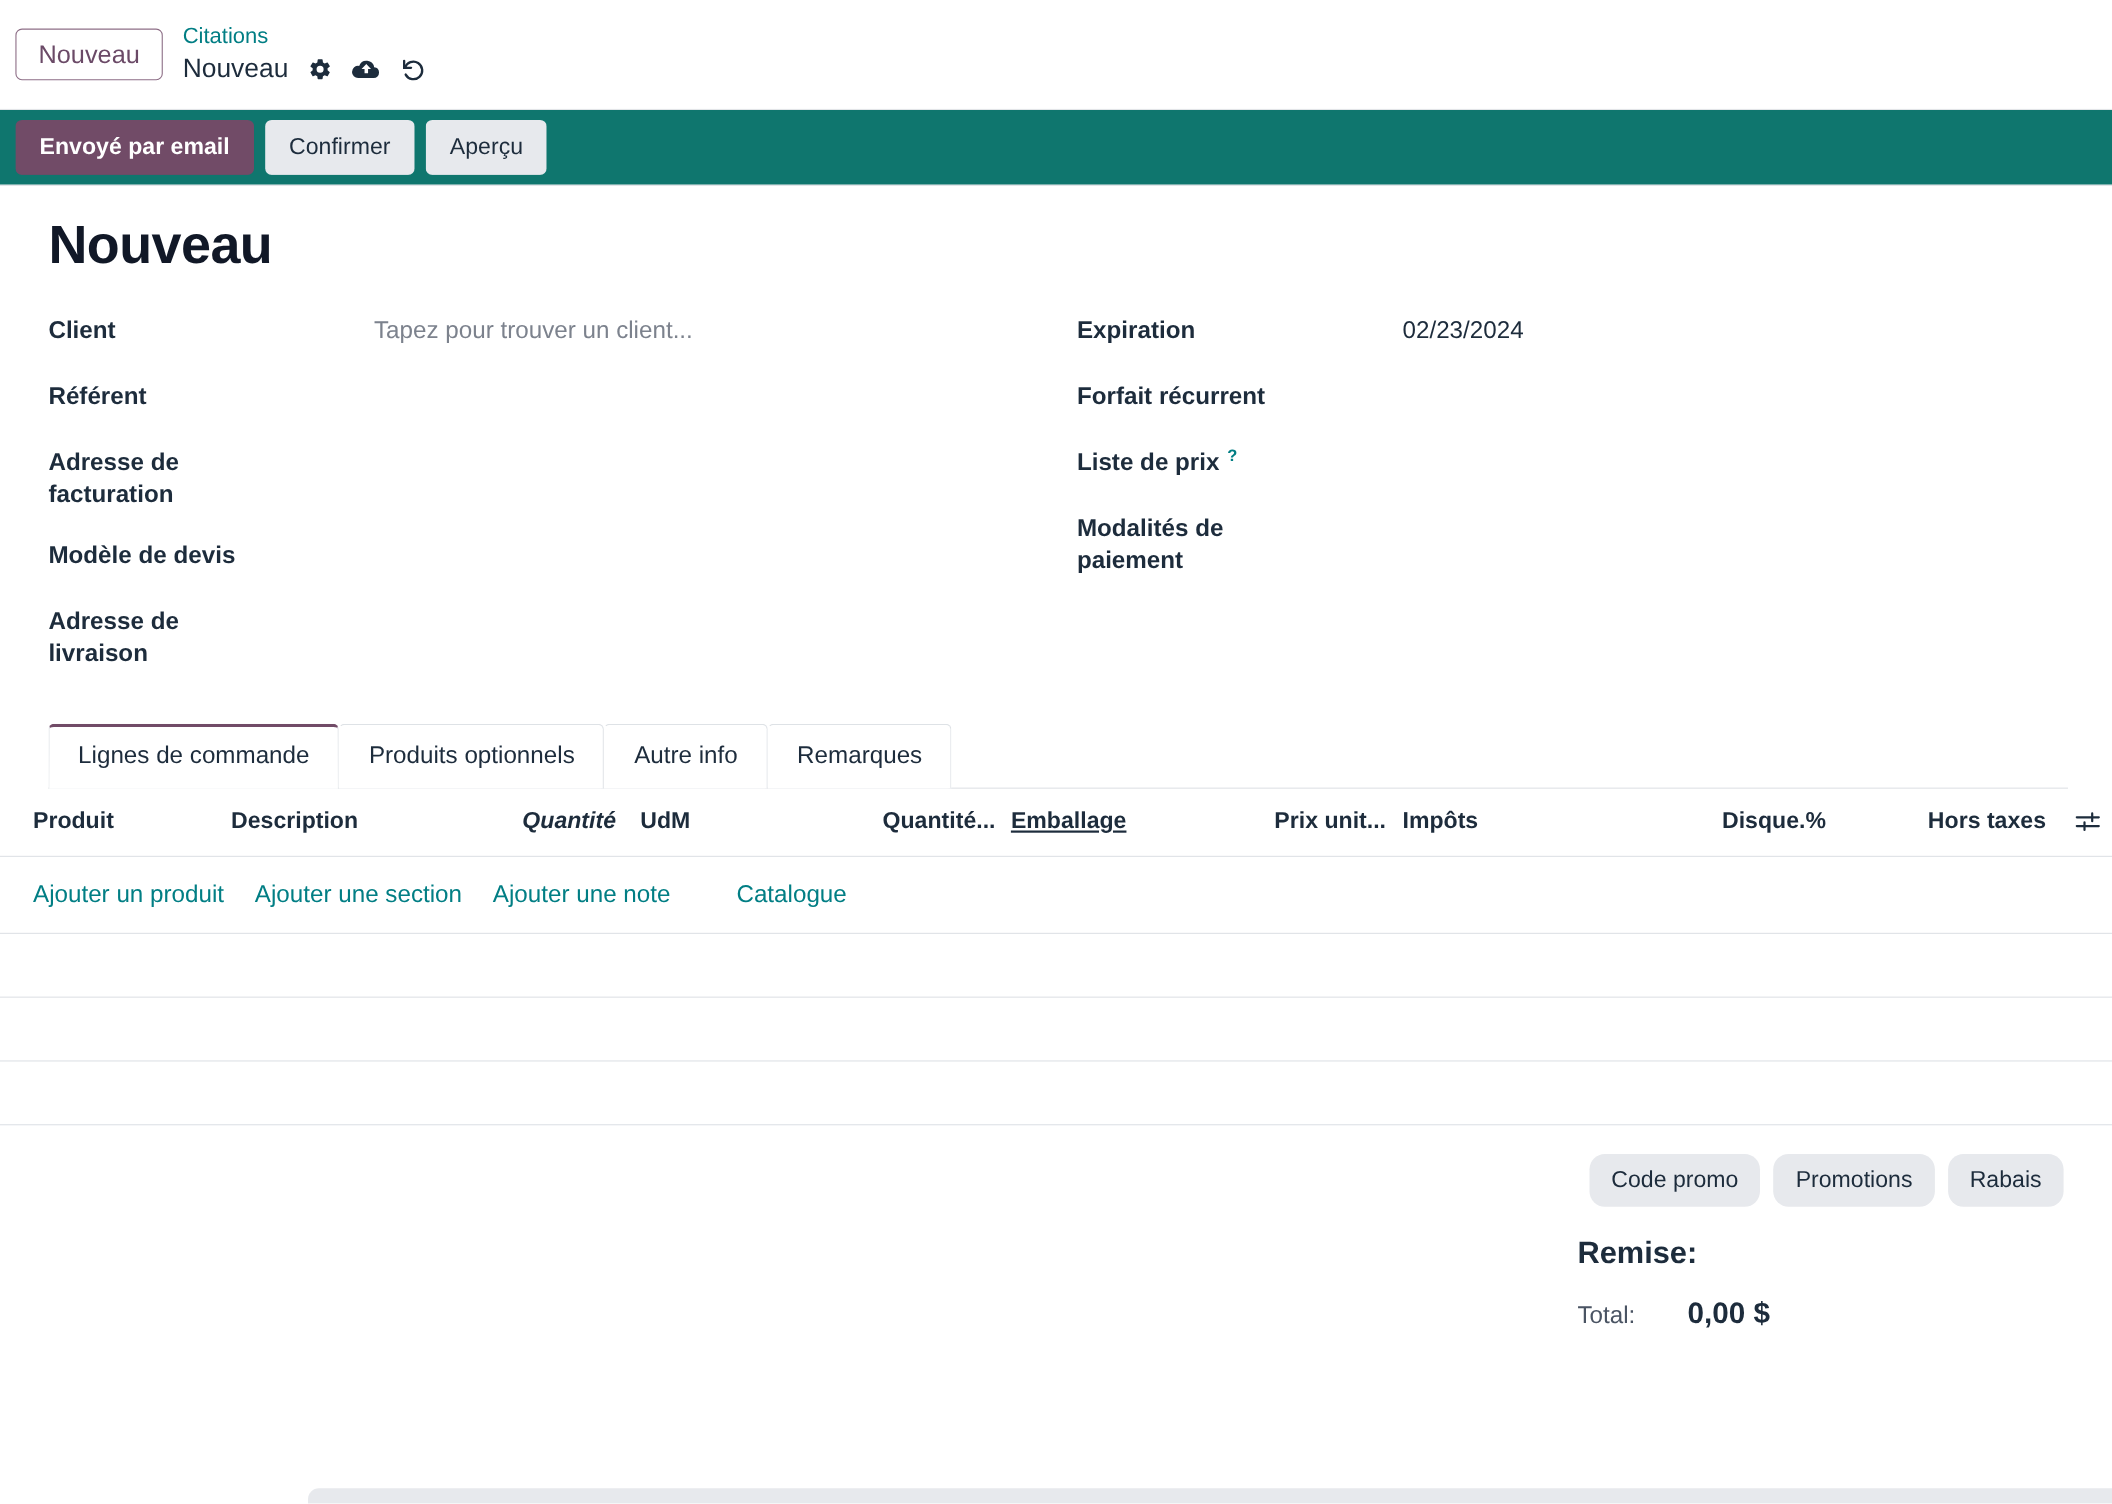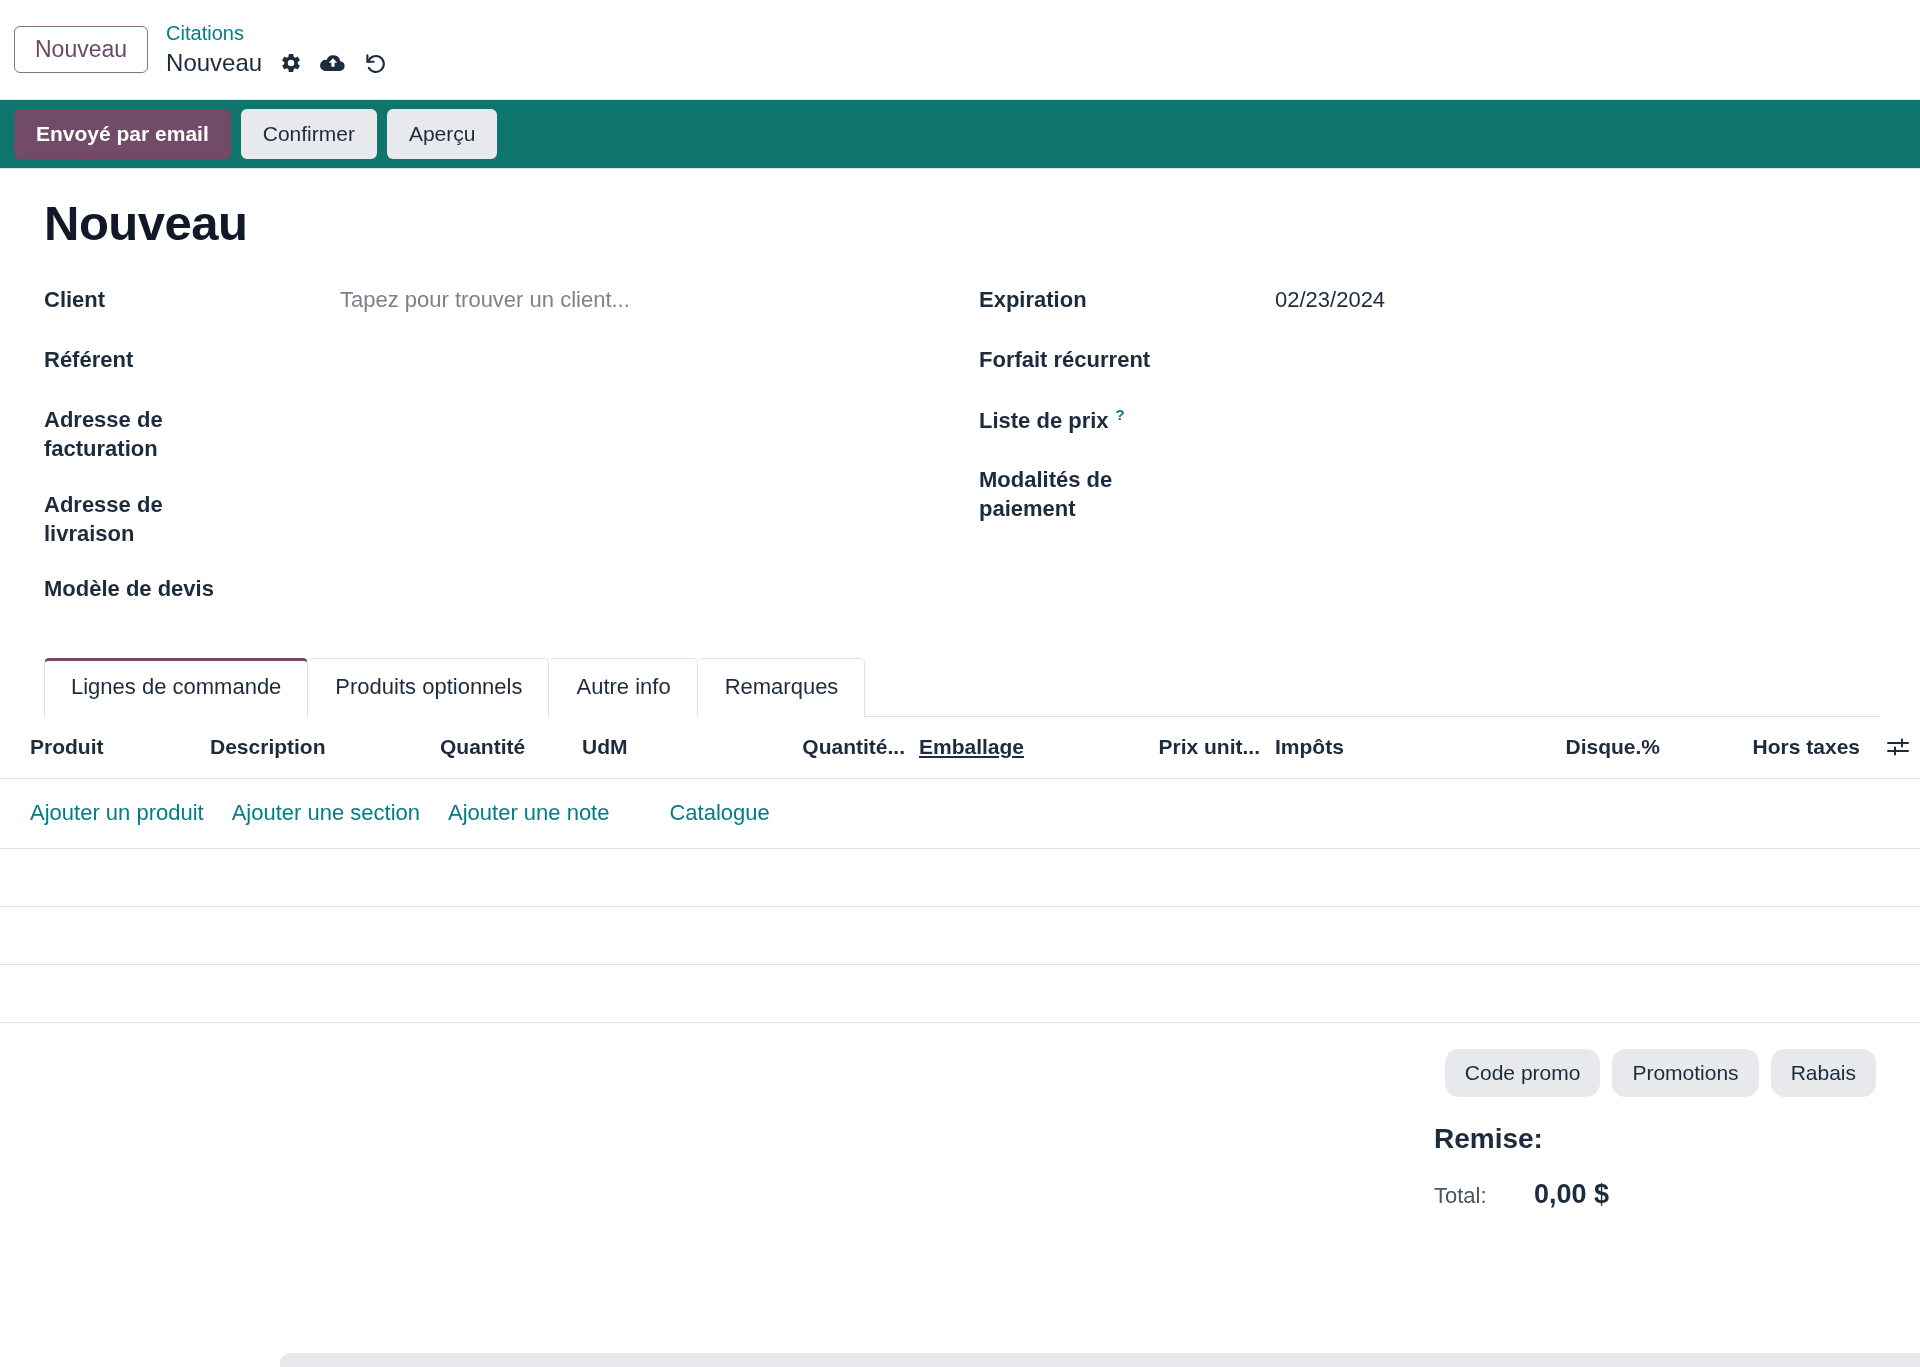--- a/index.html
+++ b/index.html
@@ -229,21 +229,21 @@
     height: 62px;
     border-bottom: 1px solid #dee2e6;
     font-size: 21px;
     font-weight: bold;
     color: #1d2c3c;
     padding: 0 8px 0 30px;
   }
   .th { white-space: nowrap; }
   .c-produit   { width: 180px; }
   .c-desc      { width: 230px; }
-  .c-qte       { width: 120px; text-align: left; }
+  .c-qte       { width: 120px; text-align: right; font-style: italic; }
   .c-udm       { width: 205px; padding-left: 22px; }
   .c-qte2      { width: 140px; text-align: right; }
   .c-emb       { width: 215px; padding-left: 14px; text-decoration: underline; }
   .c-prix      { width: 140px; text-align: right; }
   .c-imp       { width: 225px; padding-left: 15px; }
   .c-disq      { width: 175px; text-align: right; }
   .c-hors      { flex: 1; text-align: right; padding-right: 16px; }
   .opt-icon { width: 36px; display: flex; justify-content: flex-end; align-items: center; }
 
   .add-row {
@@ -367,25 +367,25 @@
         </div>
         <div class="field-row">
           <div class="field-label">Référent</div>
           <div class="field-value"></div>
         </div>
         <div class="field-row">
           <div class="field-label">Adresse de facturation</div>
           <div class="field-value"></div>
         </div>
         <div class="field-row">
+          <div class="field-label">Modèle de devis</div>
+          <div class="field-value"></div>
+        </div>
+        <div class="field-row">
           <div class="field-label">Adresse de livraison</div>
-          <div class="field-value"></div>
-        </div>
-        <div class="field-row">
-          <div class="field-label">Modèle de devis</div>
           <div class="field-value"></div>
         </div>
       </div>
 
       <div>
         <div class="field-row">
           <div class="field-label">Expiration</div>
           <div class="field-value">02/23/2024</div>
         </div>
         <div class="field-row">

